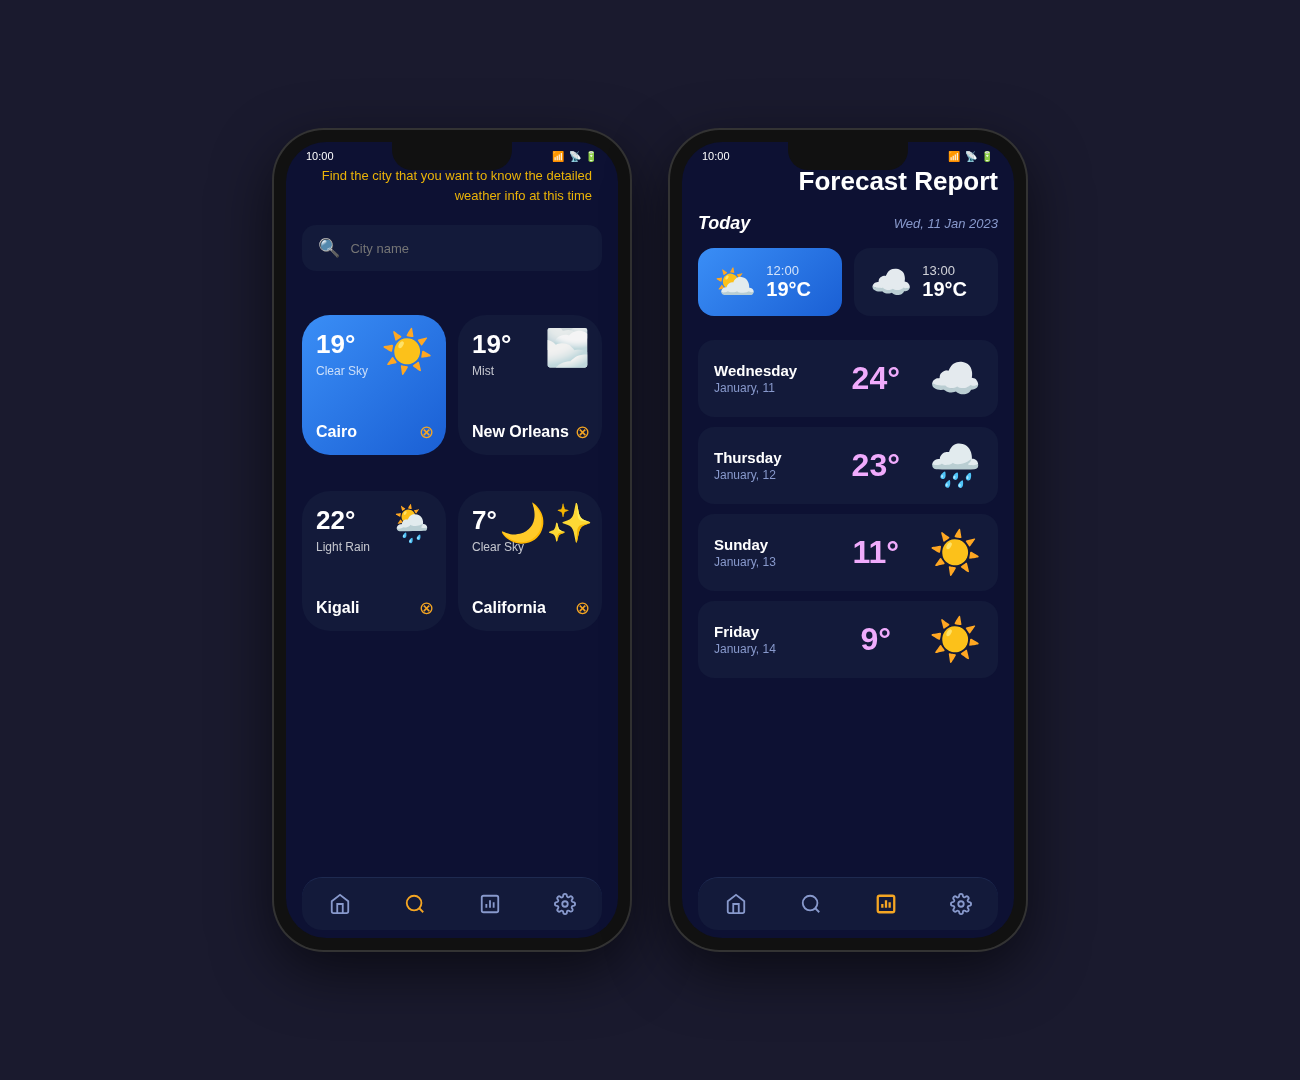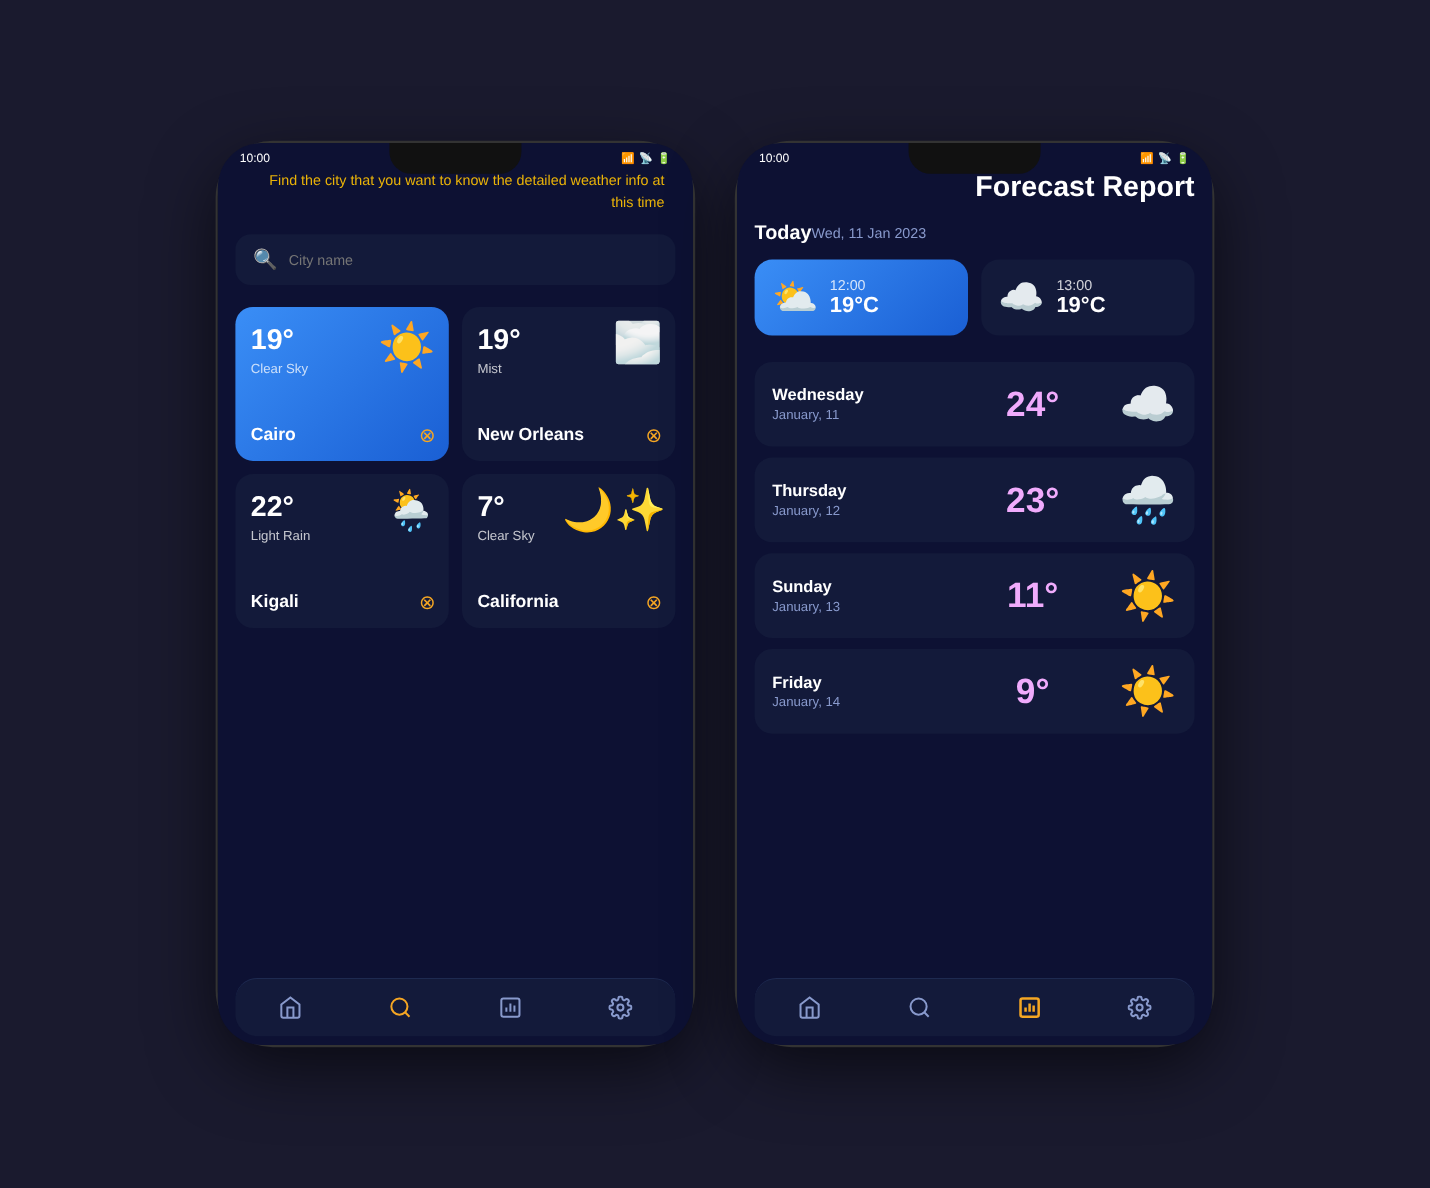--- a/index.html
+++ b/index.html
@@ -9,24 +9,25 @@
       justify-content: center;
       align-items: center;
       min-height: 100vh;
       font-family: 'Segoe UI', Arial, sans-serif;
       gap: 40px;
       padding: 20px;
     }
 
     
     .phone {
-      width: 432px;
+      width: 356px;
       height: 820px;
       background: #111;
       border-radius: 50px;
+      padding: 12px;
       box-shadow: 0 0 0 2px #333, 0 20px 60px rgba(0,0,0,0.6);
       position: relative;
       display: flex;
       flex-direction: column;
     }
     .phone-inner {
       background: #0d1133;
       border-radius: 40px;
       flex: 1;
       overflow: hidden;
@@ -127,27 +128,28 @@
     }
     .search-icon-s { color: #8899cc; font-size: 18px; }
 
     .city-grid {
       display: grid;
       grid-template-columns: 1fr 1fr;
       gap: 12px;
     }
     .city-card {
       background: #131a3a;
-      border-radius: 16px;
+      border-radius: 28px;
       padding: 14px;
       position: relative;
       display: flex;
       flex-direction: column;
       gap: 4px;
       min-height: 140px;
+      margin-top: 24px;
     }
     .city-card.active-card {
       background: linear-gradient(135deg, #3a8ef6, #1a5fd4);
     }
     .city-temp {
       font-size: 26px;
       font-weight: 700;
       color: #fff;
     }
     .city-condition {
@@ -176,22 +178,24 @@
     }
     .forecast-title {
       text-align: right;
       color: #fff;
       font-size: 26px;
       font-weight: 800;
       margin-bottom: 16px;
     }
     .today-row {
       display: flex;
+      justify-content: space-between;
       align-items: center;
       margin-bottom: 14px;
+      font-style: italic;
     }
     .today-label {
       color: #fff;
       font-size: 18px;
       font-weight: 600;
     }
     .today-date {
       color: #8899cc;
       font-size: 13px;
     }

